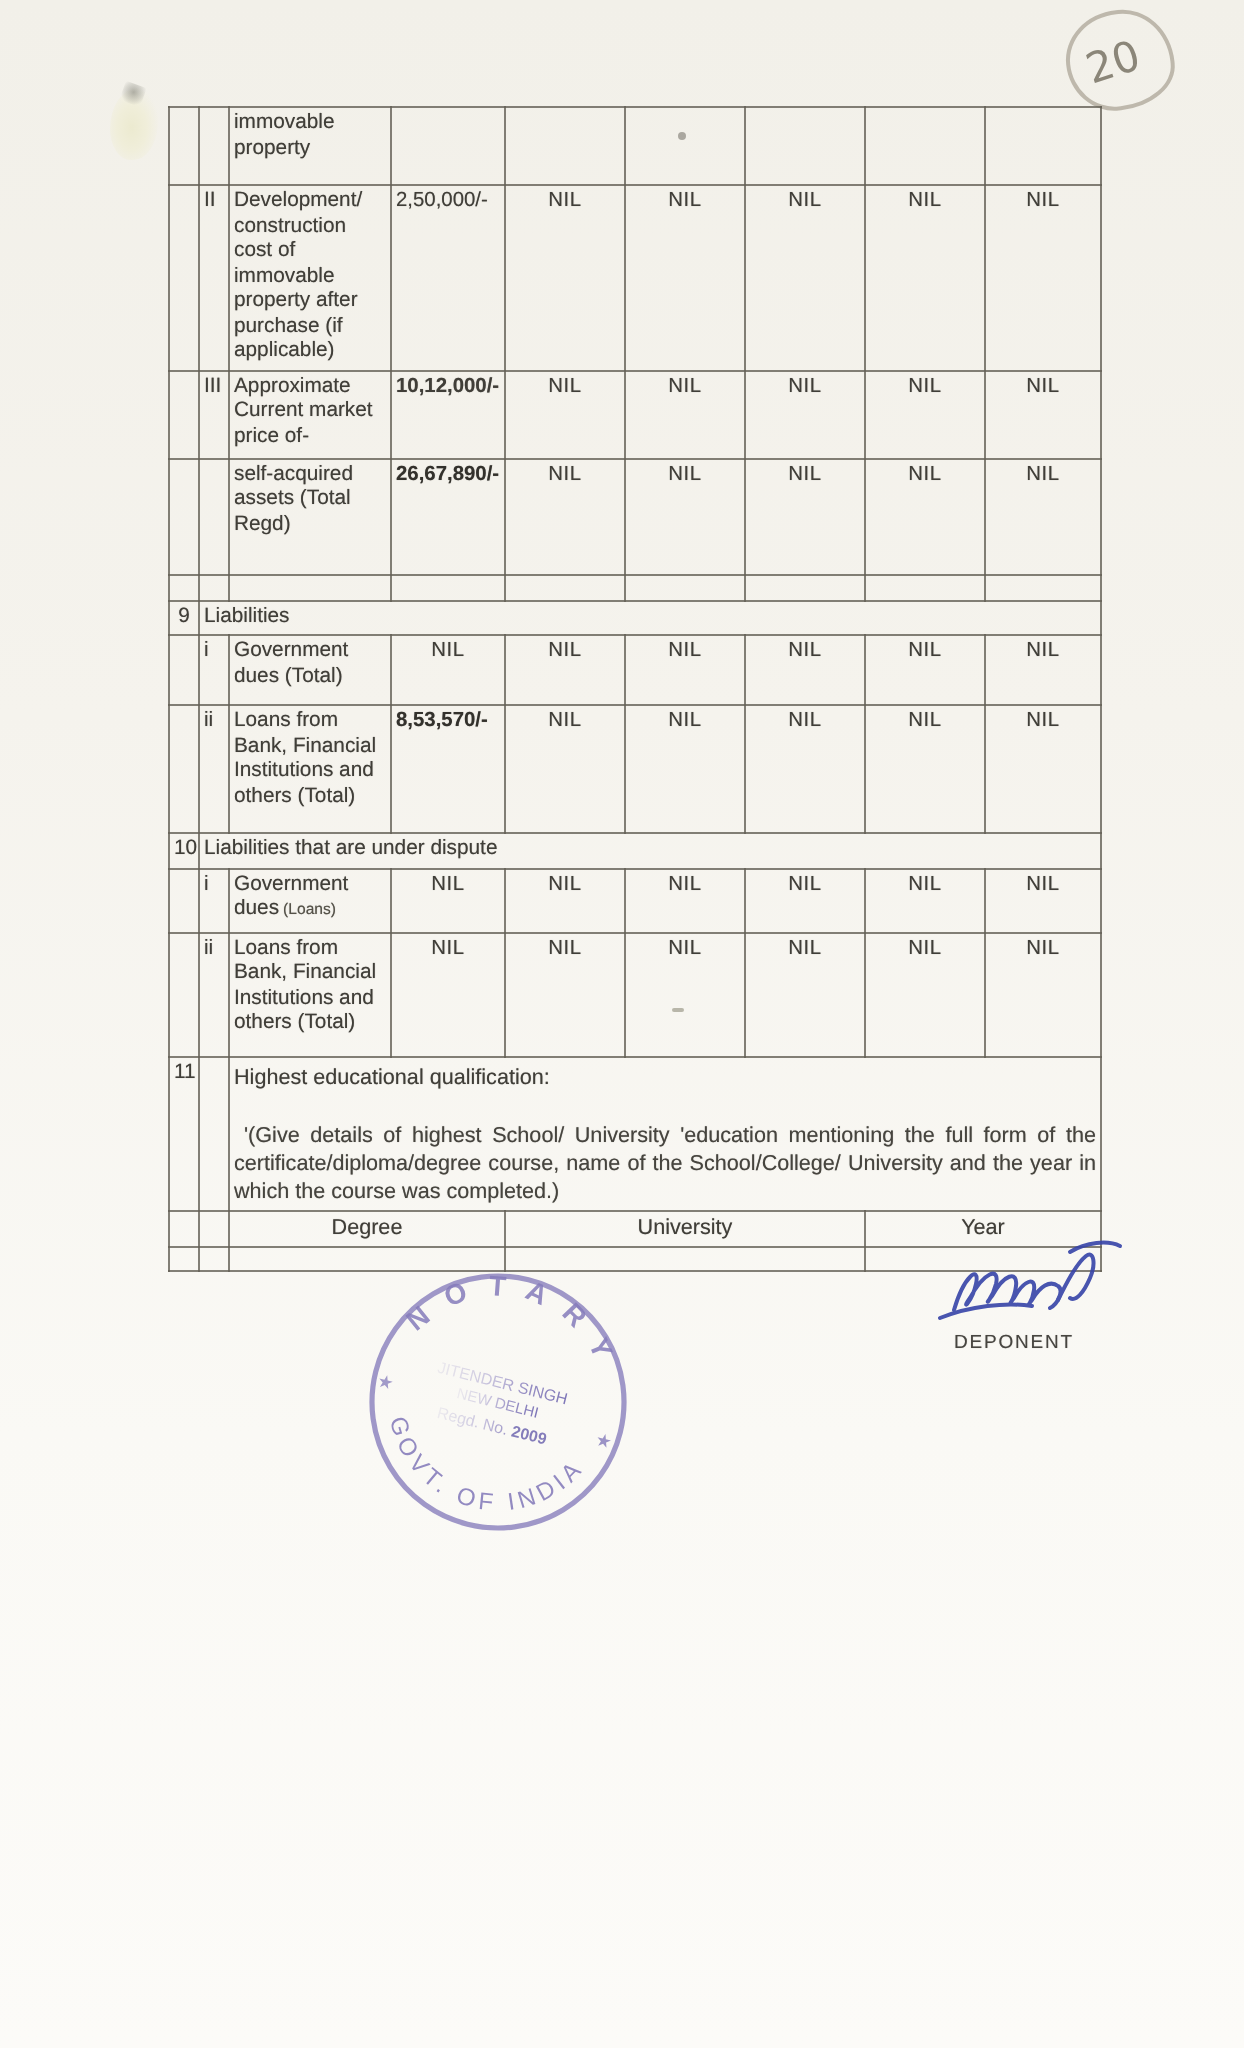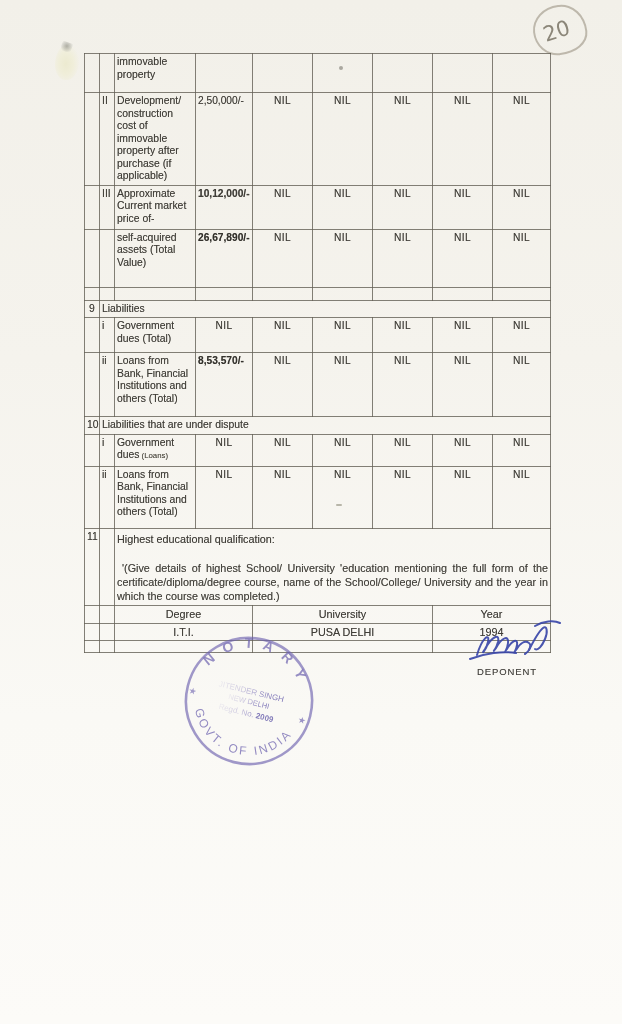--- a/index.html
+++ b/index.html
@@ -140,21 +140,21 @@
       <td class="cell-nil">NIL</td>
       <td class="cell-nil">NIL</td>
       <td class="cell-nil">NIL</td>
       <td class="cell-nil">NIL</td>
       <td class="cell-nil">NIL</td>
     </tr>
 
     <tr class="h-r3">
       <td class="cell-num"></td>
       <td class="cell-sub"></td>
-      <td class="cell-desc">self-acquired assets (Total Value)</td>
+      <td class="cell-desc">self-acquired assets (Total Regd)</td>
       <td class="cell-val w700">26,67,890/-</td>
       <td class="cell-nil">NIL</td>
       <td class="cell-nil">NIL</td>
       <td class="cell-nil">NIL</td>
       <td class="cell-nil">NIL</td>
       <td class="cell-nil">NIL</td>
     </tr>
 
     <tr class="h-r4">
       <td></td>
@@ -238,27 +238,20 @@
     </tr>
 
     <tr class="h-r12">
       <td></td>
       <td></td>
       <td class="sub-head" colspan="2">Degree</td>
       <td class="sub-head" colspan="3">University</td>
       <td class="sub-head" colspan="2">Year</td>
     </tr>
 
-    <tr class="h-r13">
-      <td></td>
-      <td></td>
-      <td class="sub-head" colspan="2">I.T.I.</td>
-      <td class="sub-head" colspan="3">PUSA DELHI</td>
-      <td class="sub-head" colspan="2">1994</td>
-    </tr>
 
     <tr class="h-r14">
       <td></td>
       <td></td>
       <td colspan="2"></td>
       <td colspan="3"></td>
       <td colspan="2"></td>
     </tr>
   </tbody>
     </table>

